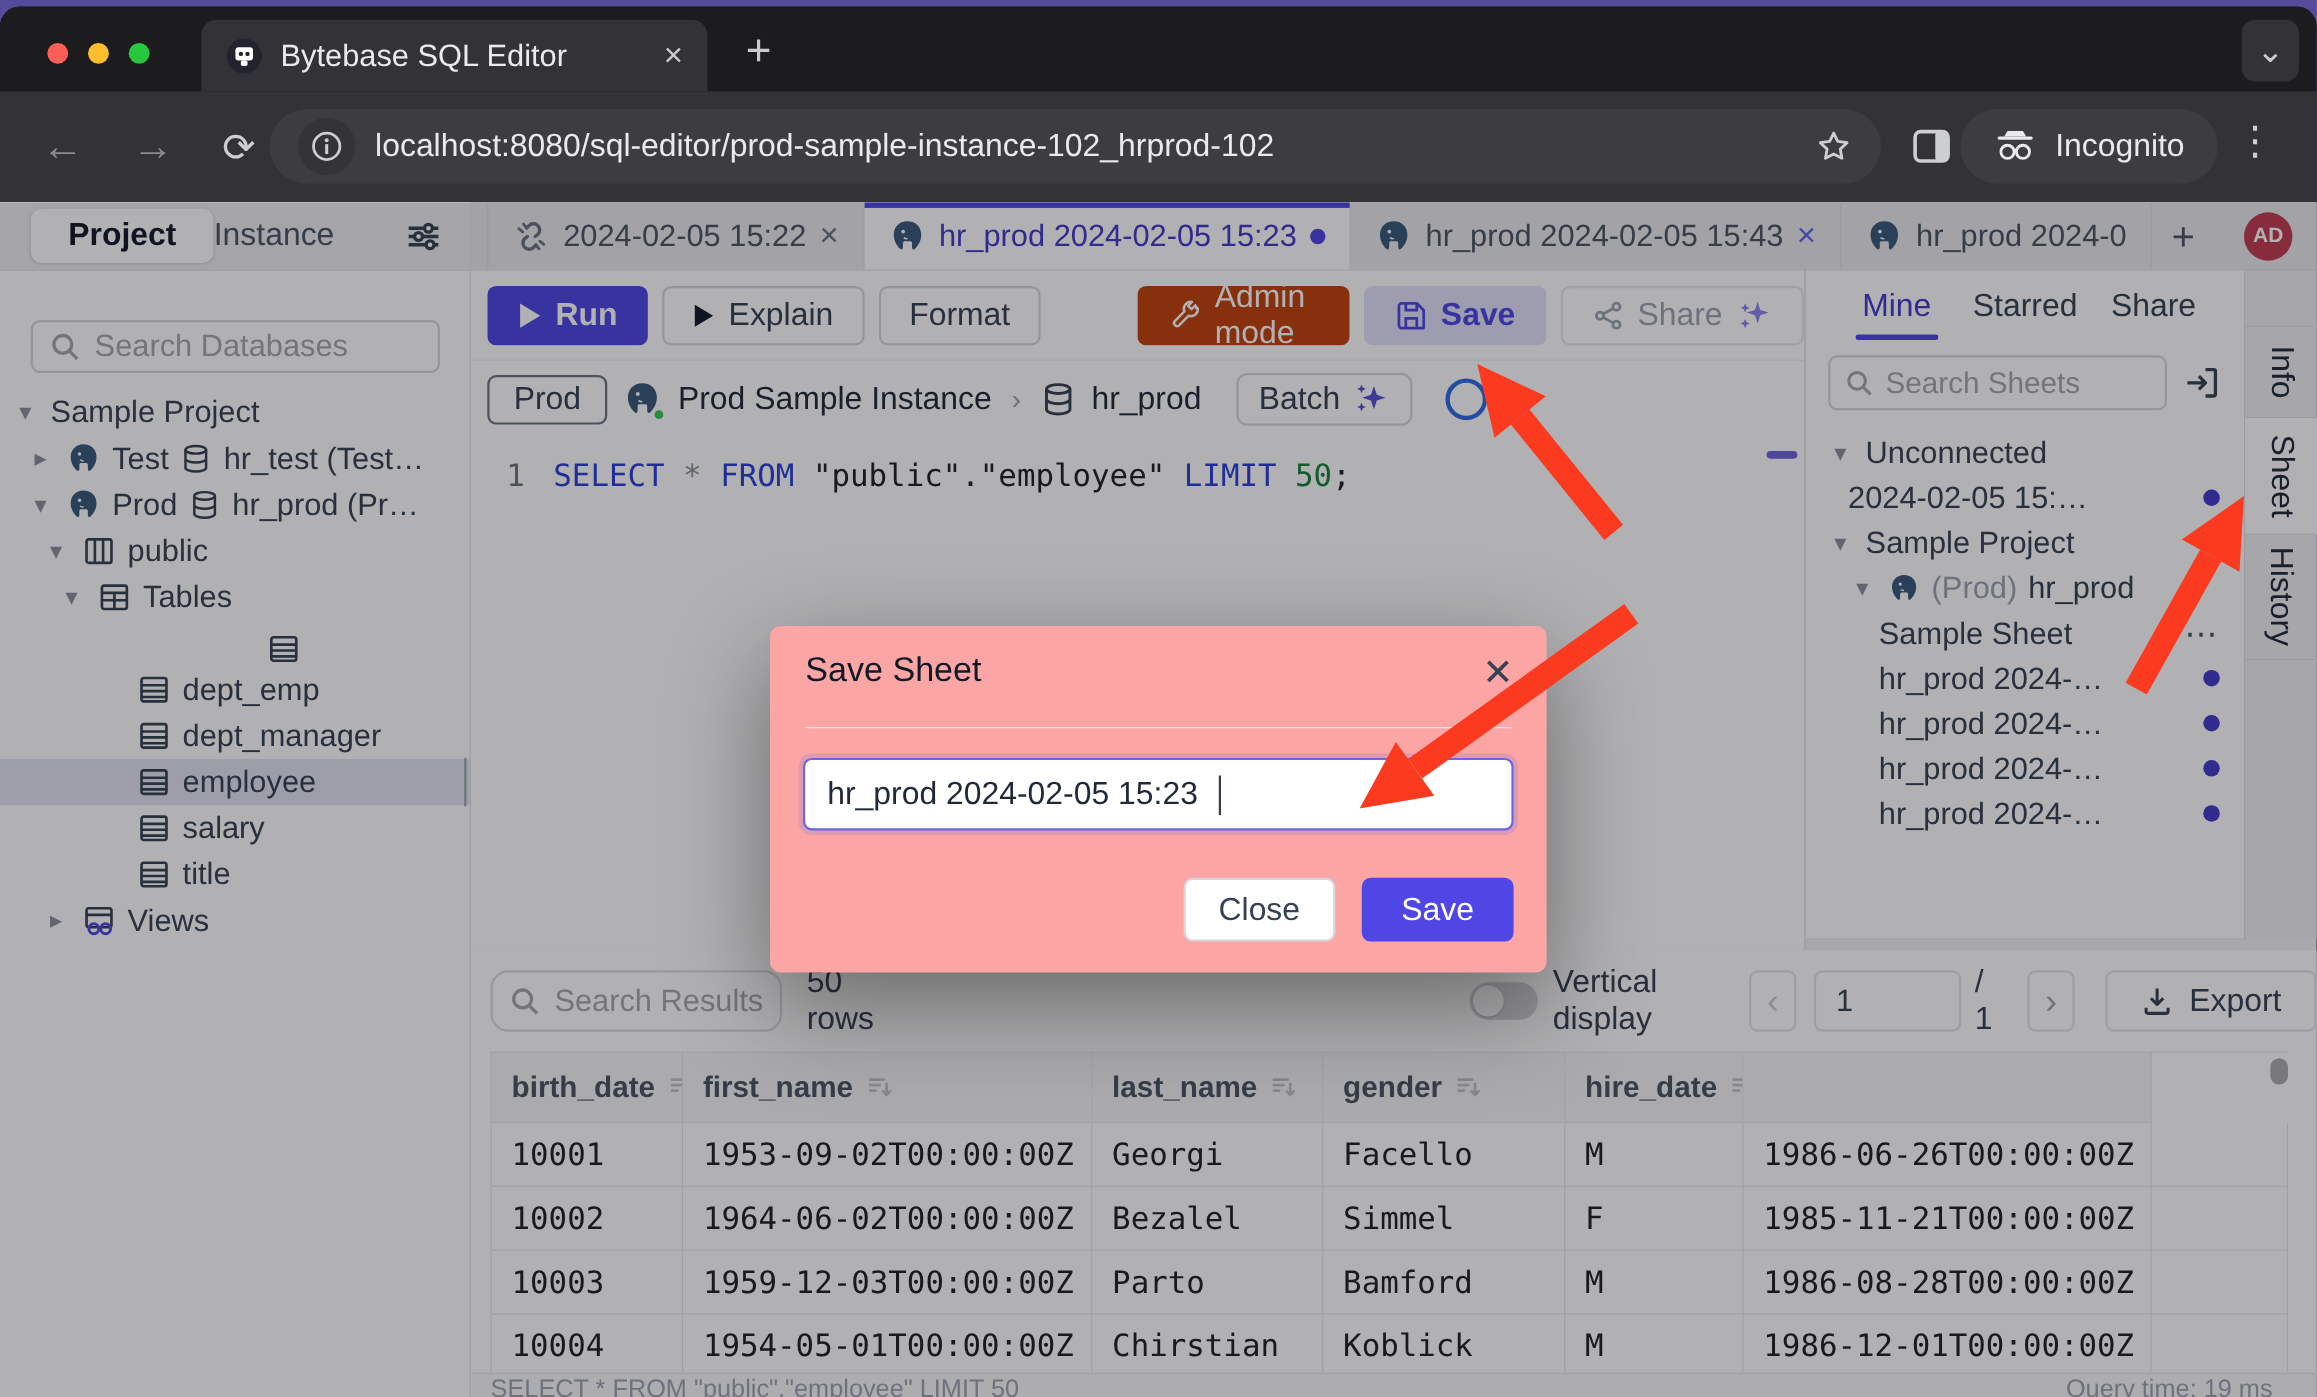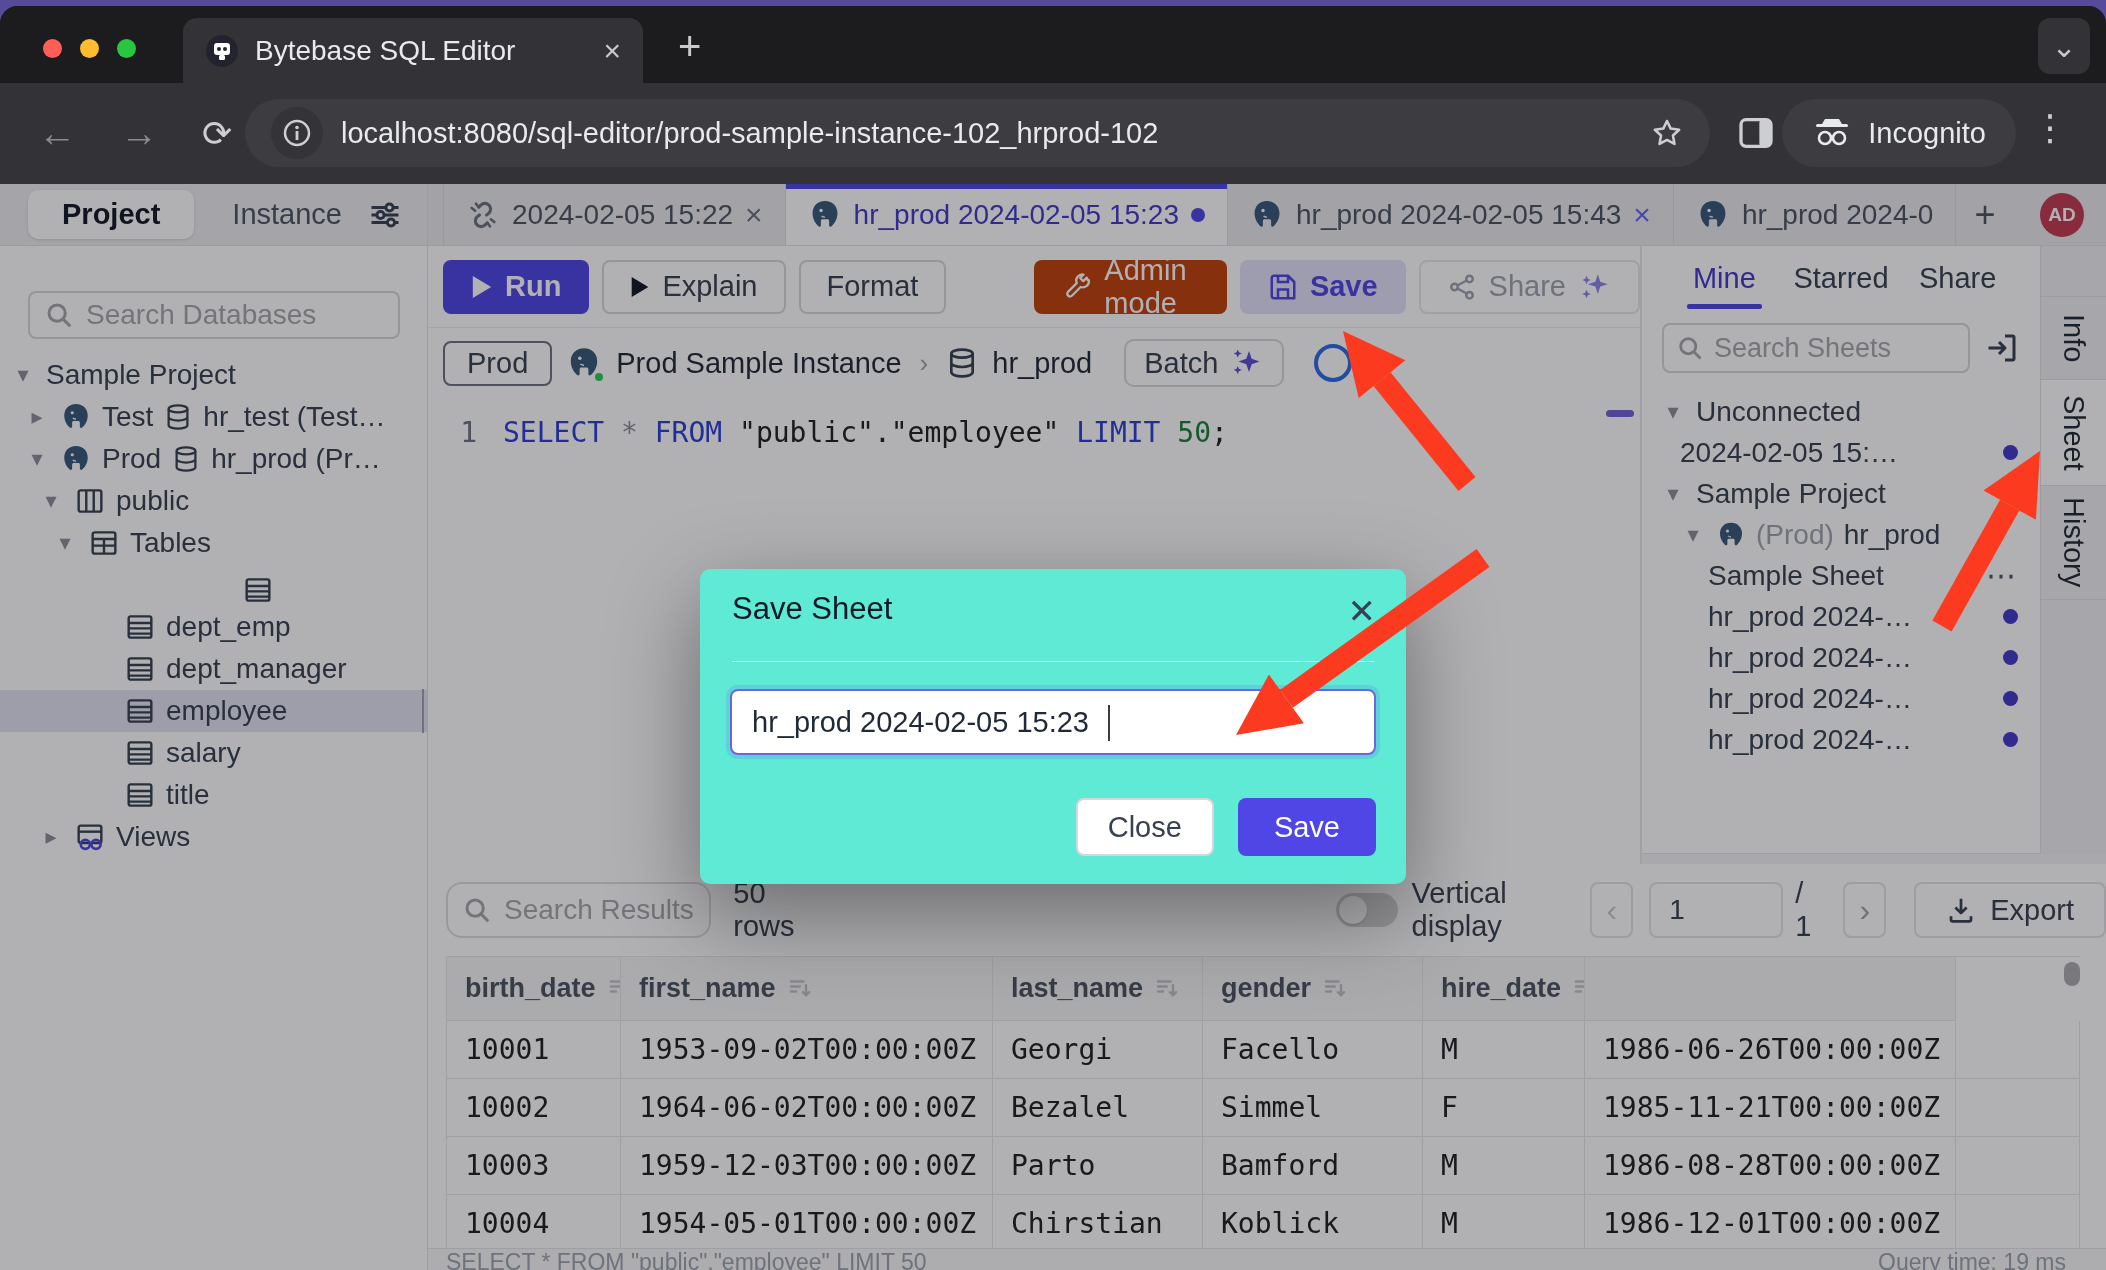--- a/index.html
+++ b/index.html
@@ -25,21 +25,21 @@
   .incog { position:absolute; right:90px; top:16px; height:68px; background:#3d3c40; border-radius:34px; display:flex; align-items:center; padding:0 30px; gap:16px; color:#e8eaed; font-size:29px; }
   .kebab { position:absolute; right:38px; top:24px; color:#cdced1; font-size:36px; letter-spacing:0; }
 
   
   .app { position:absolute; top:178px; left:0; right:0; bottom:0; background:#f4f4f6; }
 
   
   .sidebar { position:absolute; left:0; top:0; width:428px; bottom:0; background:#fff; border-right:1px solid #e2e2e5; }
   .sb-top { position:absolute; top:0; left:0; right:0; height:62px; background:#ededf0; border-bottom:1px solid #e0e0e3; display:flex; align-items:center; }
   .sb-tab-active { background:#fff; border-radius:10px; margin-left:28px; padding:8px 34px; font-size:29px; font-weight:700; color:#111827; box-shadow:0 1px 3px rgba(0,0,0,.12); }
-  .sb-tab { margin-left:38px; font-size:29px; color:#4b5563; }
+  .sb-tab { font-size:29px; color:#4b5563; }
   .sb-filter { margin-left:auto; margin-right:24px; }
   .sb-search { position:absolute; left:28px; top:107px; width:372px; height:48px; border:2px solid #d6d6db; border-radius:8px; background:#fff; display:flex; align-items:center; padding:0 14px; gap:12px; }
   .sb-search input { border:none; outline:none; font-size:28px; color:#374151; width:100%; font-family:inherit; background:transparent; }
   .sb-search input::placeholder { color:#a4a7ad; }
   .db-tree { position:absolute; top:170px; left:0; right:0; }
   .tree-row { height:42px; display:flex; align-items:center; gap:10px; font-size:28px; color:#374151; white-space:nowrap; overflow:hidden; }
   .tree-row.sel { background:#e4e4f4; }
   .caret { width:26px; color:#8b909a; font-size:22px; text-align:center; flex:none; }
   .tlabel { color:#374151; }
   .handle { position:absolute; right:-3px; top:505px; width:8px; height:44px; display:flex; gap:4px; }
@@ -133,21 +133,21 @@
   .grow-r .gcell { height:58px; font-family:"DejaVu Sans Mono",monospace; font-size:28px; color:#202124; }
   .vscroll { position:absolute; right:26px; top:98px; width:16px; height:280px; }
   .vscroll .thumb { width:16px; height:24px; border-radius:8px; background:#ababb0; }
 
   
   .statusbar { position:absolute; left:0; right:0; top:1064px; height:28px; background:#f9f9fa; border-top:1px solid #e5e5e8; display:flex; align-items:center; padding:0 40px 0 18px; font-size:23px; color:#9ca3af; }
   .statusbar .grow { flex:1; }
 
   
   .backdrop { position:absolute; top:178px; left:0; right:0; bottom:0; background:rgba(13,13,18,.32); z-index:40; }
-  .modal { position:absolute; left:700px; top:563px; width:706px; height:315px; background:#5eead4; border-radius:10px; box-shadow:0 30px 90px rgba(0,0,0,.4); z-index:50; }
+  .modal { position:absolute; left:700px; top:563px; width:706px; height:315px; background:#fca5a5; border-radius:10px; box-shadow:0 30px 90px rgba(0,0,0,.4); z-index:50; }
   .m-title { position:absolute; left:32px; top:22px; font-size:31px; font-weight:500; color:#111827; }
   .m-x { position:absolute; right:30px; top:22px; font-size:34px; color:#374151; }
   .m-div { position:absolute; left:32px; right:32px; top:92px; height:1px; background:#e5e7eb; }
   .m-input { position:absolute; left:30px; top:120px; width:646px; height:66px; border:2.5px solid #6a66e0; border-radius:8px; box-shadow:0 0 0 4px rgba(99,102,241,.18); font-size:29px; color:#1f2937; padding:0 20px; font-family:inherit; outline:none; }
   .m-caret { position:absolute; left:408px; top:136px; width:2px; height:36px; background:#3b3b46; }
   .m-btns { position:absolute; right:30px; bottom:28px; display:flex; gap:24px; }
   .m-close { height:58px; padding:0 30px; border:2px solid #d6d6db; border-radius:8px; background:#fff; font-size:29px; color:#374151; display:flex; align-items:center; }
   .m-save { height:58px; padding:0 36px; border-radius:8px; background:#4f46e5; font-size:29px; color:#fff; display:flex; align-items:center; }
   .arrows { position:absolute; inset:0; z-index:60; pointer-events:none; }
 

